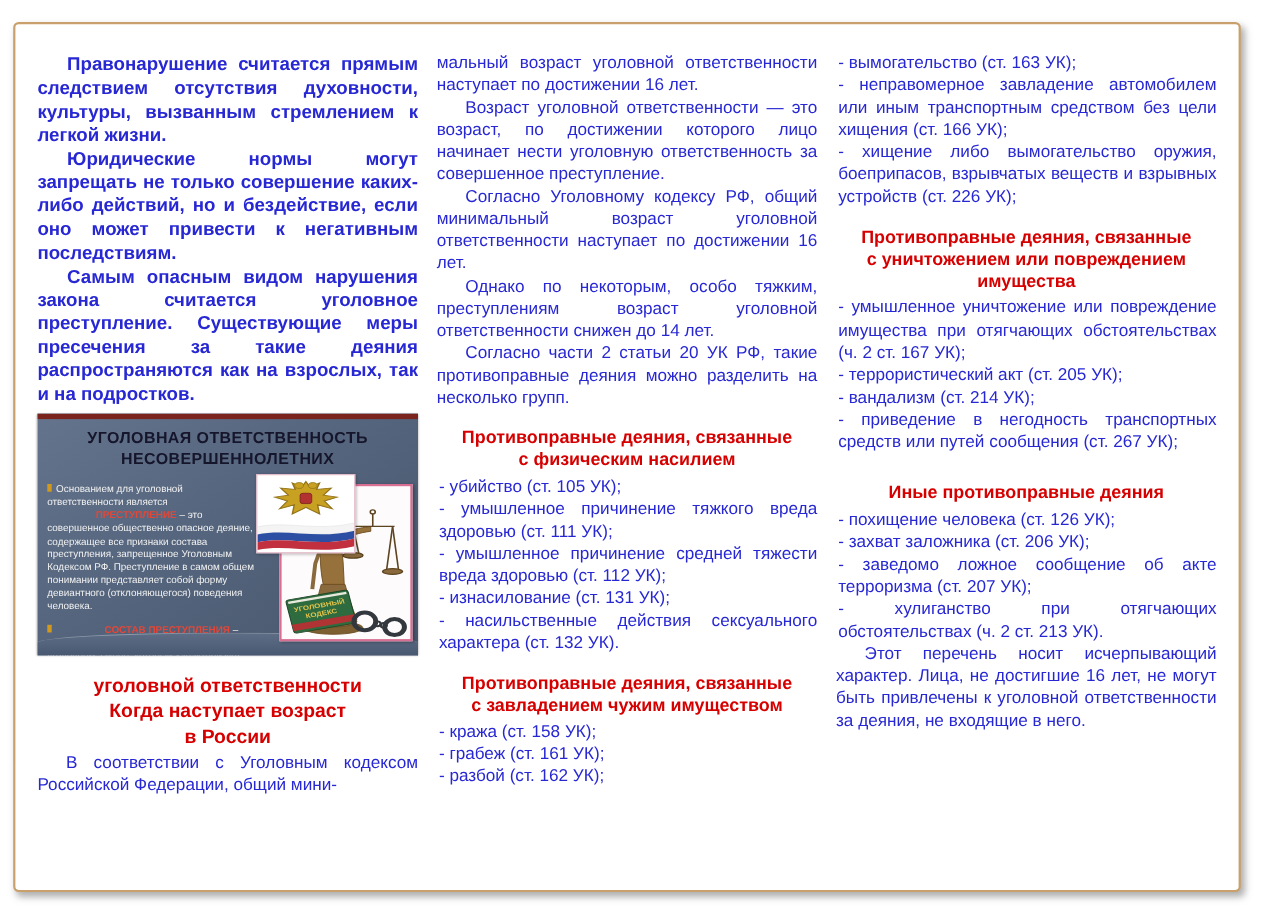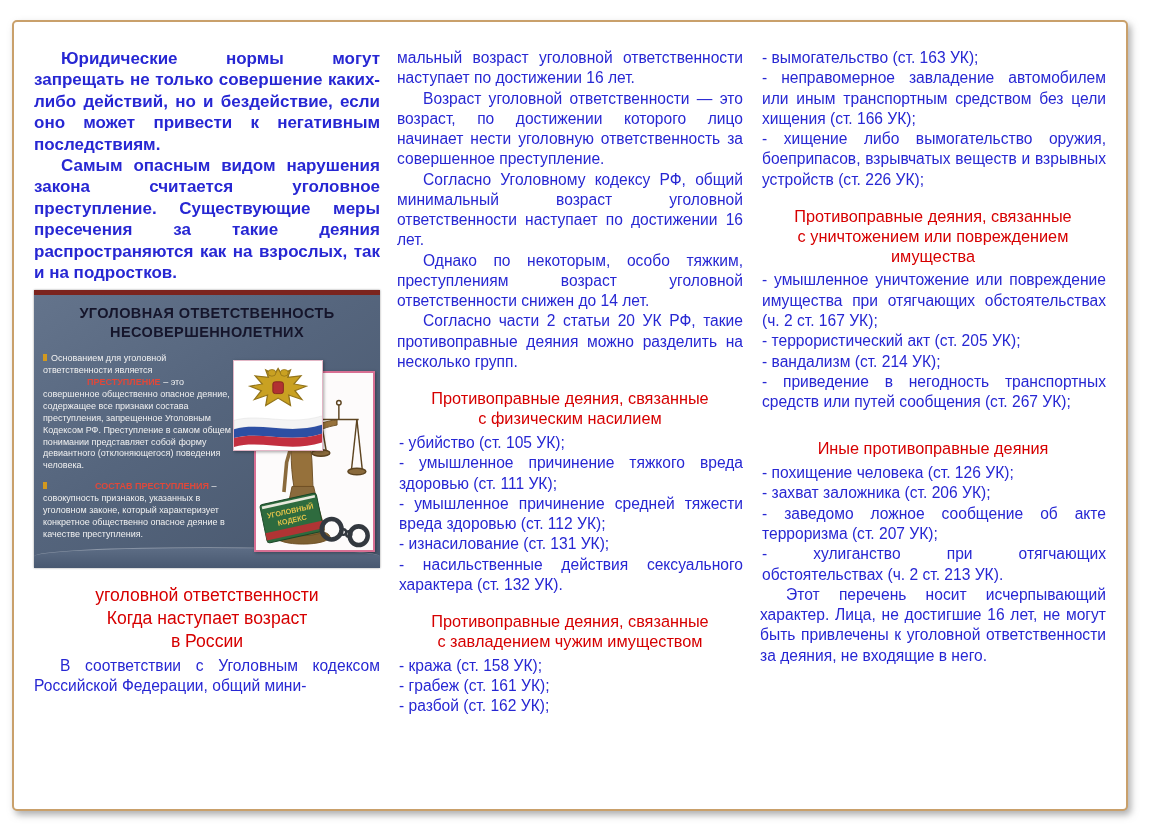--- a/index.html
+++ b/index.html
@@ -11,29 +11,29 @@
     border:2px solid #c9a06b;border-radius:5px;
     box-shadow:3px 4px 7px rgba(110,110,110,.55);
     padding:26px 20px 8px 20px;
     display:flex;gap:17px;overflow:hidden;
   }
   .col{flex:1;min-width:0;color:#2727d3;font-size:15.6px;line-height:1.3;}
   p{margin:0;text-align:justify;}
   .indent{text-indent:26px;}
   .intro{font-weight:bold;font-size:17px;line-height:1.26;text-indent:27px;}
   .li{text-align:justify;padding-left:2px;}
-  .heading-red{color:#d60000;font-weight:normal;text-align:center;font-size:16.3px;line-height:1.22;}
+  .heading-red{color:#d60000;font-weight:bold;text-align:center;font-size:16.3px;line-height:1.22;}
   .heading-red div{white-space:nowrap;}
   .big-heading{font-size:17.6px;line-height:1.3;margin:16px 0 3px 0;}
   .sec{margin-top:17px;margin-bottom:4px;}
   .sec-extra{margin-top:27px;}
 
   
   .poster{
-    position:relative;margin-top:7px;width:100%;height:278px;
+    position:relative;margin-top:7px;width:100%;height:220px;
     background:linear-gradient(145deg,#64748c 0%,#55657d 45%,#47566c 100%);
     overflow:hidden;box-shadow:0 0 2px rgba(0,0,0,.4);
   }
   .poster-topbar{position:absolute;top:0;left:0;right:0;height:5px;background:#7b241e;}
   .poster-title{
     position:absolute;top:14px;left:4px;right:4px;text-align:center;
     color:#15152b;font-weight:bold;font-size:14.5px;line-height:1.3;letter-spacing:.4px;
   }
   .poster-text{position:absolute;left:9px;top:63px;width:56%;color:#f1f1f1;font-size:9px;line-height:1.32;}
   .poster-text p{text-align:left;margin-bottom:9px;}
@@ -55,20 +55,21 @@
     border-top:1px solid rgba(255,255,255,.3);
     border-radius:100% 100% 0 0/90% 90% 0 0;
   }
 </style>
 </head>
 <body>
 
 <div class="frame">
 
   <div class="col">
+    <p class="intro">Правонарушение считается прямым следствием отсутствия духовности, культуры, вызванным стремлением к легкой жизни.</p>
     <p class="intro">Юридические нормы могут запрещать не только совершение каких-либо действий, но и бездействие, если оно может привести к негативным последствиям.</p>
     <p class="intro">Самым опасным видом нарушения закона считается уголовное преступление. Существующие меры пресечения за такие деяния распространяются как на взрослых, так и на подростков.</p>
 
     <div class="poster">
       <div class="poster-topbar"></div>
       <div class="poster-title">УГОЛОВНАЯ ОТВЕТСТВЕННОСТЬ НЕСОВЕРШЕННОЛЕТНИХ</div>
       <div class="poster-text">
         <p><span class="psq"></span><span>Основанием для уголовной ответственности является</span> <span class="phl">ПРЕСТУПЛЕНИЕ</span> <span>– это совершенное общественно опасное деяние, содержащее все признаки состава преступления, запрещенное Уголовным Кодексом РФ. Преступление в самом общем понимании представляет собой форму девиантного (отклоняющегося) поведения человека.</span></p>
         <p><span class="psq"></span><span class="phl">СОСТАВ ПРЕСТУПЛЕНИЯ</span> <span>– совокупность признаков, указанных в уголовном законе, который характеризует конкретное общественно опасное деяние в качестве преступления.</span></p>
       </div>

